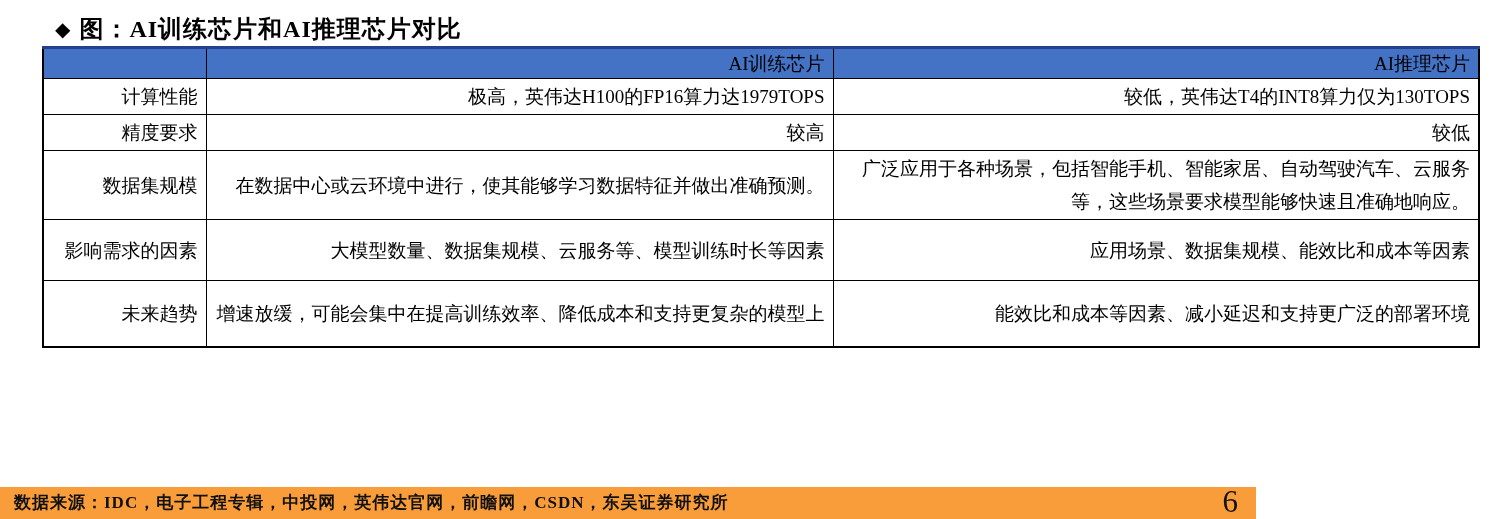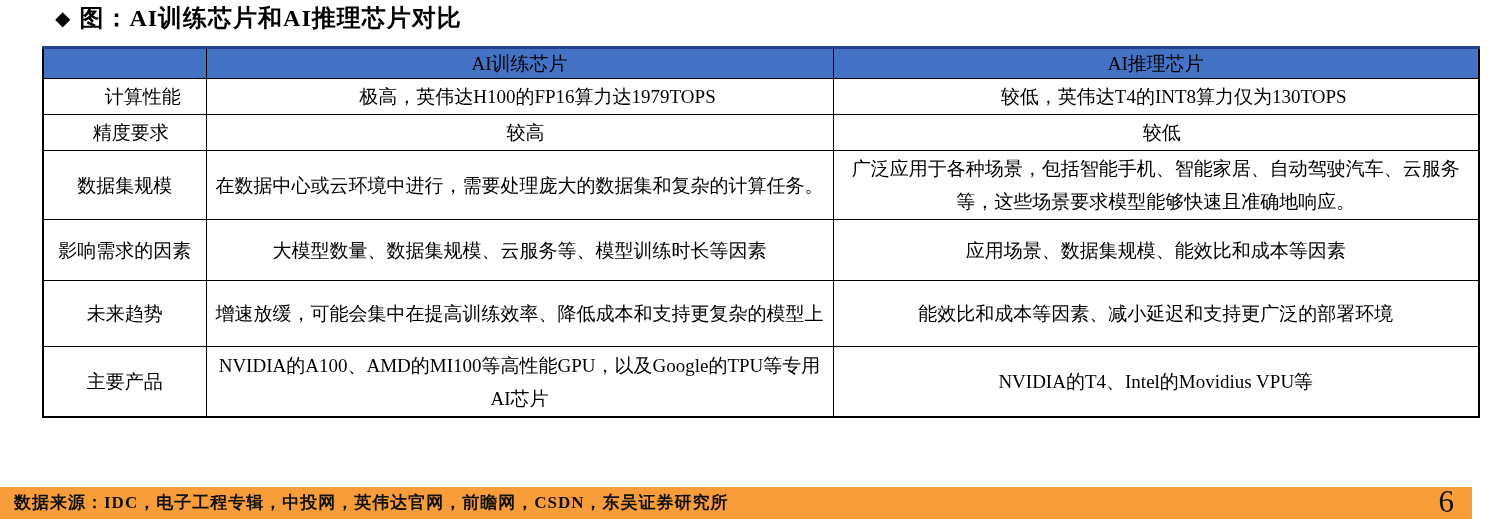--- a/index.html
+++ b/index.html
@@ -8,37 +8,37 @@
     background:#ffffff;
     font-family:"Liberation Serif","DejaVu Serif",serif;
     color:#000;
     position:relative;
     overflow:hidden;
   }
   .page{position:relative;width:1500px;height:519px;}
 
   
   .title{
-    position:absolute;top:2px;left:55px;
+    position:absolute;top:13px;left:55px;
     font-size:24px;font-weight:bold;color:#000;
     letter-spacing:1px;white-space:nowrap;
   }
   .title .bullet{font-size:20px;margin-right:8px;position:relative;top:-1px;}
 
   
   table.cmp{
     position:absolute;top:46px;left:42px;
     width:1436px;
     border-collapse:collapse;
     table-layout:fixed;
     font-size:19px;
   }
   table.cmp td,table.cmp th{
     border:1px solid var(--border,#000);
-    text-align:center;vertical-align:middle;
+    text-align:right;vertical-align:middle;
     padding:1px 8px;
     line-height:33px;
     font-weight:normal;
   }
   table.cmp{border:2px solid var(--border,#000);}
   tr.head th{
     background:var(--header-bg,#4472C4);
     border-top:3px solid var(--header-top-border,#24408E);
     height:27px;line-height:27px;
     color:#000;font-size:19px;
@@ -48,22 +48,23 @@
   tr.r1 td{height:33px;padding-left:44px;}
   tr.r2 td{height:32px;padding-left:20px;}
   tr.r3 td{height:64px;}
   tr.r4 td{height:58px;}
   tr.r5 td{height:63px;}
   tr.r6 td{height:67px;}
 
   
   .footer{
     position:absolute;left:0;bottom:0;
-    width:1472px;height:32px;
+    width:1224px;height:32px;
     background:var(--footer-bg,#F99D3B);
+    padding-left:32px;
   }
   .footer .source{
     position:absolute;left:14px;top:0;
     line-height:32px;font-size:17px;font-weight:bold;
     letter-spacing:1px;white-space:nowrap;color:#111;
   }
   .footer .pageno{
     position:absolute;right:18px;top:-1px;
     font-size:31px;line-height:32px;color:#111;
   }
@@ -94,38 +95,33 @@
         <td>极高，英伟达H100的FP16算力达1979TOPS</td>
         <td>较低，英伟达T4的INT8算力仅为130TOPS</td>
       </tr>
       <tr class="r2">
         <td>精度要求</td>
         <td>较高</td>
         <td>较低</td>
       </tr>
       <tr class="r3">
         <td>数据集规模</td>
-        <td>在数据中心或云环境中进行，需要处理庞大的数据集和复杂的计算任务。</td>
+        <td>在数据中心或云环境中进行，使其能够学习数据特征并做出准确预测。</td>
         <td>广泛应用于各种场景，包括智能手机、智能家居、自动驾驶汽车、云服务等，这些场景要求模型能够快速且准确地响应。</td>
       </tr>
       <tr class="r4">
         <td>影响需求的因素</td>
         <td>大模型数量、数据集规模、云服务等、模型训练时长等因素</td>
         <td>应用场景、数据集规模、能效比和成本等因素</td>
       </tr>
       <tr class="r5">
         <td>未来趋势</td>
         <td>增速放缓，可能会集中在提高训练效率、降低成本和支持更复杂的模型上</td>
         <td>能效比和成本等因素、减小延迟和支持更广泛的部署环境</td>
       </tr>
-      <tr class="r6">
-        <td>主要产品</td>
-        <td>NVIDIA的A100、AMD的MI100等高性能GPU，以及Google的TPU等专用AI芯片</td>
-        <td>NVIDIA的T4、Intel的Movidius VPU等</td>
-      </tr>
     </tbody>
   </table>
 
   <div class="footer">
     <span class="source">数据来源：IDC，电子工程专辑，中投网，英伟达官网，前瞻网，CSDN，东吴证券研究所</span>
     <span class="pageno">6</span>
   </div>
 
 </div>
 

